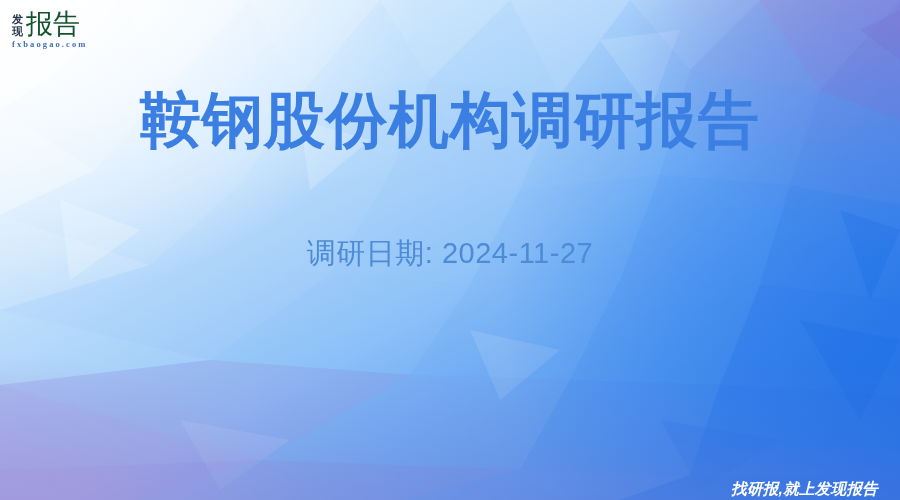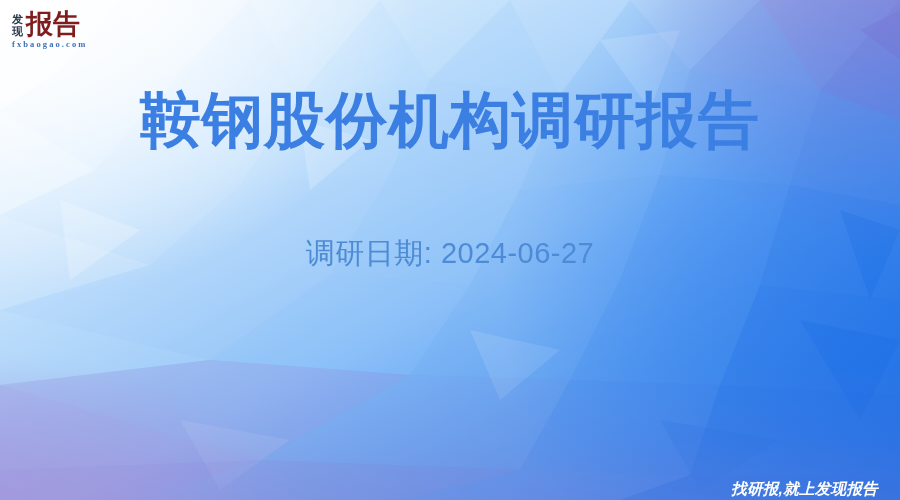--- a/index.html
+++ b/index.html
@@ -89,22 +89,22 @@
   #logo-fx span {
     font-size: 11px;
     line-height: 12px;
     color: #2b3a4d;
     font-weight: 700;
     letter-spacing: 0px;
   }
   #logo-bg-text {
     font-size: 27px;
     line-height: 28px;
-    font-weight: 700;
-    color: #7f1d1d;
+    font-weight: 400;
+    color: #14532d;
     letter-spacing: 0px;
   }
   #logo-url {
     margin-top: 1px;
     font-size: 8.5px;
     letter-spacing: 2.1px;
     color: #3f6fb5;
     font-weight: 700;
     font-family: Liberation Serif, serif;
   }
@@ -251,18 +251,18 @@
         <span>发</span>
         <span>现</span>
       </div>
       <div id="logo-bg-text">报告</div>
     </div>
     <div id="logo-url">fxbaogao.com</div>
   </div>
 
   <div id="title-block">
     <div id="main-title">鞍钢股份机构调研报告</div>
-    <div id="subtitle">调研日期: 2024-06-27</div>
+    <div id="subtitle">调研日期: 2024-11-27</div>
   </div>
 
   <div id="tagline">找研报,就上发现报告</div>
 
 </div>
 
 </body></html>

